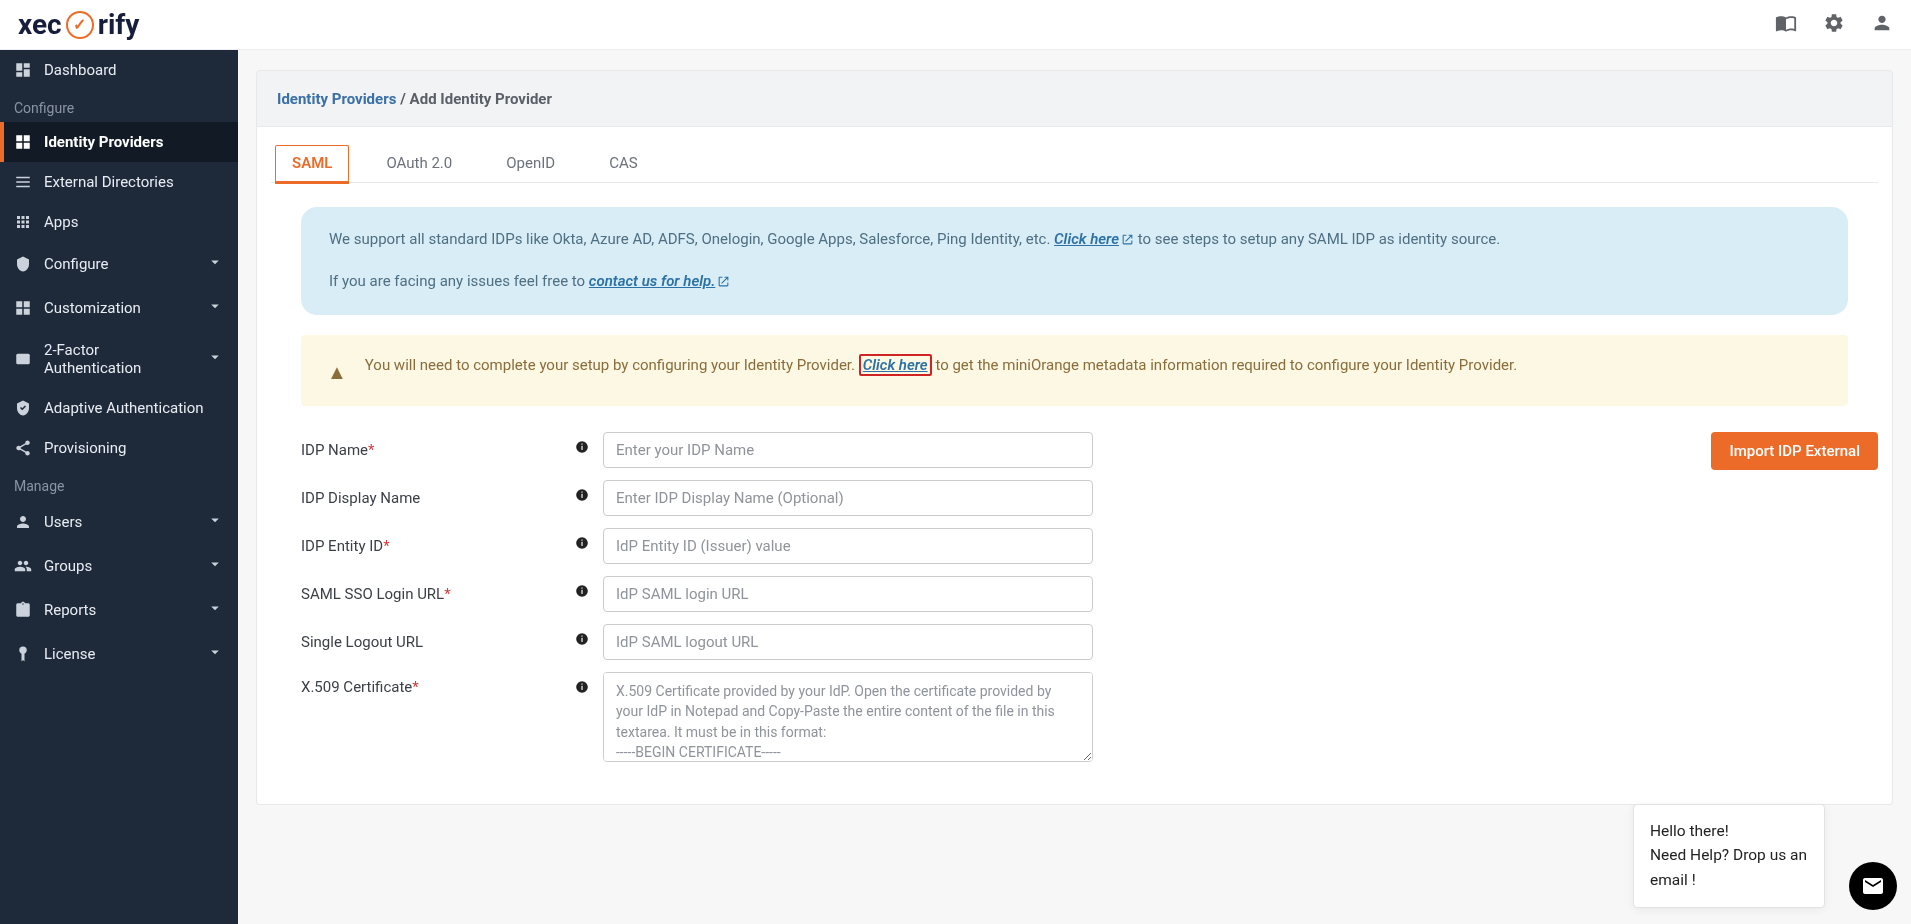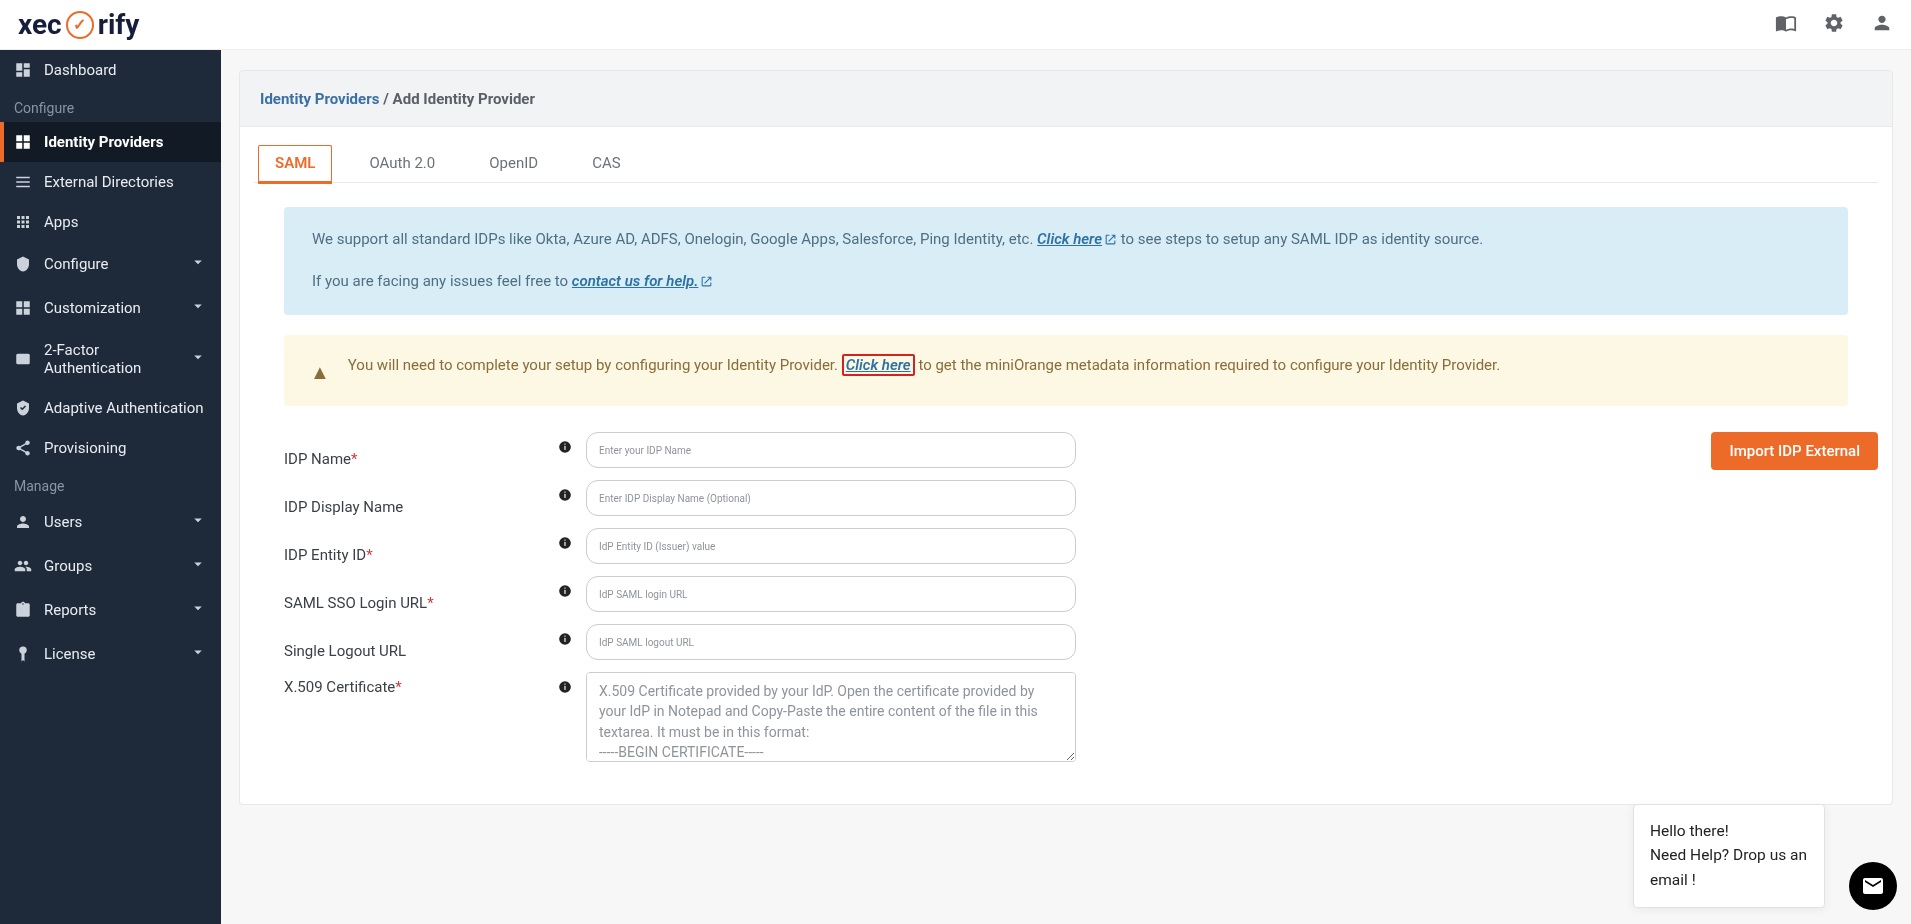--- a/index.html
+++ b/index.html
@@ -5,53 +5,53 @@
 * { box-sizing: border-box; margin: 0; padding: 0; font-family: -apple-system, BlinkMacSystemFont, 'Segoe UI', Roboto, Arial, sans-serif; }
 body { background: #fff; color: #333; overflow: hidden; }
 
 .topbar { height: 50px; display: flex; align-items: center; justify-content: space-between; padding: 0 18px; border-bottom: 1px solid #eee; }
 .logo { display: flex; align-items: center; gap: 4px; font-weight: 700; font-size: 28px; color: #161e3c; }
 .logo-mark { display:inline-flex; align-items:center; justify-content:center; width:28px; height:28px; border-radius:50%; border:2px solid #ec6b29; color:#ec6b29; font-size:16px; font-weight:bold;}
 .topbar-icons { display:flex; gap:26px; align-items:center; }
 .topbar-icons svg { fill:#5f6368; width:22px; height:22px; cursor:pointer; }
 
 .layout { display:flex; height: calc(924px - 50px); }
-.sidebar { width:221px; background:#1e2a3a; color:#cbd2dc; overflow-y:auto; flex-shrink:0; }
+.sidebar { width:238px; background:#1e2a3a; color:#cbd2dc; overflow-y:auto; flex-shrink:0; }
 .side-item { display:flex; align-items:center; padding:11px 14px; gap:12px; cursor:pointer; font-size:15px; color:#e8ecf2;}
 .side-item.active { background:#121a25; color:#fff; font-weight:700; border-left:4px solid #ec6b29; padding-left:10px;}
 .side-item .chev { margin-left:auto; }
 .side-section { padding:10px 14px 6px; font-size:14px; color:#8a93a3; }
 .side-item svg { width:18px; height:18px; fill:#cbd2dc; flex-shrink:0;}
 .side-item.active svg { fill:#fff; }
 
 .main { flex:1; background:#f7f7f7; overflow-y:auto; padding:0; }
 .breadcrumb-bar { margin:20px 18px 0; background:#f2f3f4; border:1px solid #e7e8ea; border-radius:4px 4px 0 0; padding:18px 20px; }
 .bc-link { color:#3a6fa7; font-weight:700; text-decoration:none; font-size:15px;}
 .bc-cur { color:#5a5f68; font-weight:700; font-size:15px;}
 .tabs-panel { margin:0 18px 30px; background:#fff; border:1px solid #e7e8ea; border-top:none; border-radius:0 0 4px 4px; padding:18px 14px 30px;}
 .tabs { display:flex; gap:20px; border-bottom:1px solid #e7e8ea; margin-bottom:24px; padding-left:4px;}
 .tab { padding:8px 16px 10px; cursor:pointer; color:#6c727c; font-size:15px; position:relative; border:1px solid transparent; border-bottom:none;}
 .tab.active { color:#ec6b29; font-weight:600; border:1px solid #ec6b29; border-bottom:none;}
 .tab.active::after { content:''; position:absolute; left:-1px; right:-1px; bottom:-2px; height:3px; background:#ec6b29;}
 .red-box { border:2px solid #d02424; border-radius:2px; }
 
-.info-alert { background:#d9edf7; border-radius:4px; padding:20px 28px; margin:0 30px 20px; color:#4f6f82; font-size:15px; line-height:1.6;}
+.info-alert { background:#d9edf7; border-radius:16px; padding:20px 28px; margin:0 30px 20px; color:#4f6f82; font-size:15px; line-height:1.6;}
 .info-alert a { color:#2c72a6; font-style:italic; font-weight:600; text-decoration:underline;}
 .ext-icon { display:inline-block; vertical-align:-2px; margin-left:2px;}
 .warn-alert { background:#fcf8e3; border-radius:4px; padding:18px 26px; margin:0 30px 26px; color:#8a6d3b; display:flex; align-items:flex-start; gap:18px; font-size:15px; line-height:1.6;}
 .warn-alert .warn-icon { color:#8a6d3b; font-size:20px; margin-top:3px;}
 .warn-alert a { color:#2c72a6; font-style:italic; font-weight:600; text-decoration:underline;}
 
 .form-area { padding:0 30px; }
-.form-row { display:flex; align-items:flex-end; gap:10px; margin-bottom:12px; position:relative;}
+.form-row { display:flex; align-items:center; gap:10px; margin-bottom:12px; position:relative;}
 .form-label { width:260px; font-size:15px; color:#3a3f48; flex-shrink:0;}
 .form-label .req { color:#d63a3a; }
 .info-dot { width:22px; display:flex; justify-content:center; color:#333; cursor:pointer; align-self:flex-start; margin-top:8px;}
 .info-dot svg{ width:14px; height:14px; fill:#222;}
-.form-input { flex:0 0 490px; height:36px; border:1px solid #ccc; border-radius:12px; padding:0 12px; font-size:10px; color:#333;}
+.form-input { flex:0 0 490px; height:36px; border:1px solid #ccc; border-radius:4px; padding:0 12px; font-size:15px; color:#333;}
 .form-input::placeholder{ color:#8f949c; }
 .form-textarea { flex:0 0 490px; min-height:90px; border:1px solid #ccc; border-radius:4px; padding:8px 12px; font-size:14px; color:#333; line-height:1.45; resize:vertical;}
 .form-textarea::placeholder{ color:#8f949c; }
 .import-btn { position:absolute; right:0; top:0; background:#ec6b29; color:#fff; border:none; border-radius:4px; padding:10px 18px; font-size:15px; cursor:pointer; font-weight:500;}
 .row-anchor { position:relative; }
 
 .help-pop { position:fixed; right:86px; bottom:16px; width:192px; background:#fff; border:1px solid #e2e2e2; border-radius:4px; padding:14px 16px; box-shadow:0 2px 10px rgba(0,0,0,0.06); color:#222; font-size:15.5px; line-height:1.6;}
 .help-pop::after { content:''; position:absolute; right:-10px; top:50%; margin-top:-12px; border:12px solid transparent; border-left-color:#fff; }
 .chat-fab { position:fixed; right:14px; bottom:14px; width:48px; height:48px; border-radius:50%; background:#000; color:#fff; display:flex; align-items:center; justify-content:center; cursor:pointer;}
 .chat-fab svg{ width:24px; height:24px; fill:#fff;}

